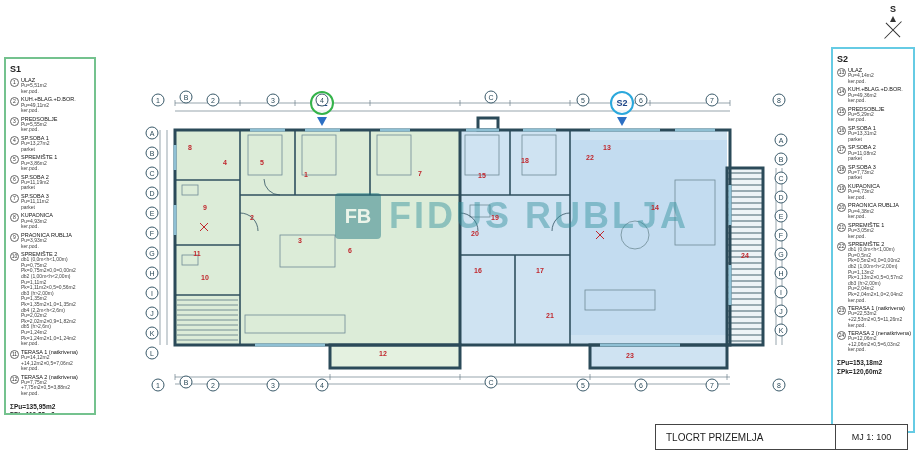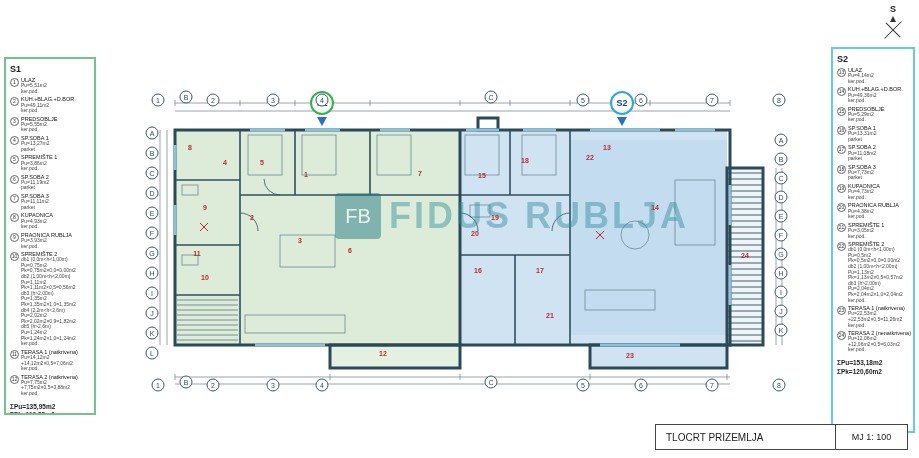--- a/index.html
+++ b/index.html
@@ -33,21 +33,21 @@
   .marker-s1{left:192px;top:6px}
   .marker-s1 .marker-circle{border-color:#35b34b}
   .marker-s2{left:492px;top:6px}
   .marker-s2 .marker-circle{border-color:#2ba8dc}
   .marker-arrow{width:0;height:0;border-left:5px solid transparent;border-right:5px solid transparent;
                 border-top:9px solid #2b6fc4;margin-top:2px}
 
   
   .watermark{position:absolute;left:205px;top:108px;display:flex;align-items:center;gap:8px;
              opacity:.45;pointer-events:none}
-  .wm-logo{width:46px;height:46px;background:#15707c;color:#fff;font-weight:normal;font-size:20px;
+  .wm-logo{width:46px;height:46px;background:#15707c;color:#fff;font-weight:bold;font-size:20px;
            display:flex;align-items:center;justify-content:center;border-radius:4px}
   .wm-text{font-size:36px;font-weight:bold;color:#2e8f9b;letter-spacing:3px}
 
   
   .compass{position:absolute;left:872px;top:4px;width:42px;height:48px;text-align:center}
   .compass-label{font-size:9px;font-weight:bold;color:#222;display:block;line-height:10px}
 
   
   .title-block{position:absolute;left:655px;top:424px;width:253px;height:26px;border:1.5px solid #444;
                display:flex;background:#fff}

